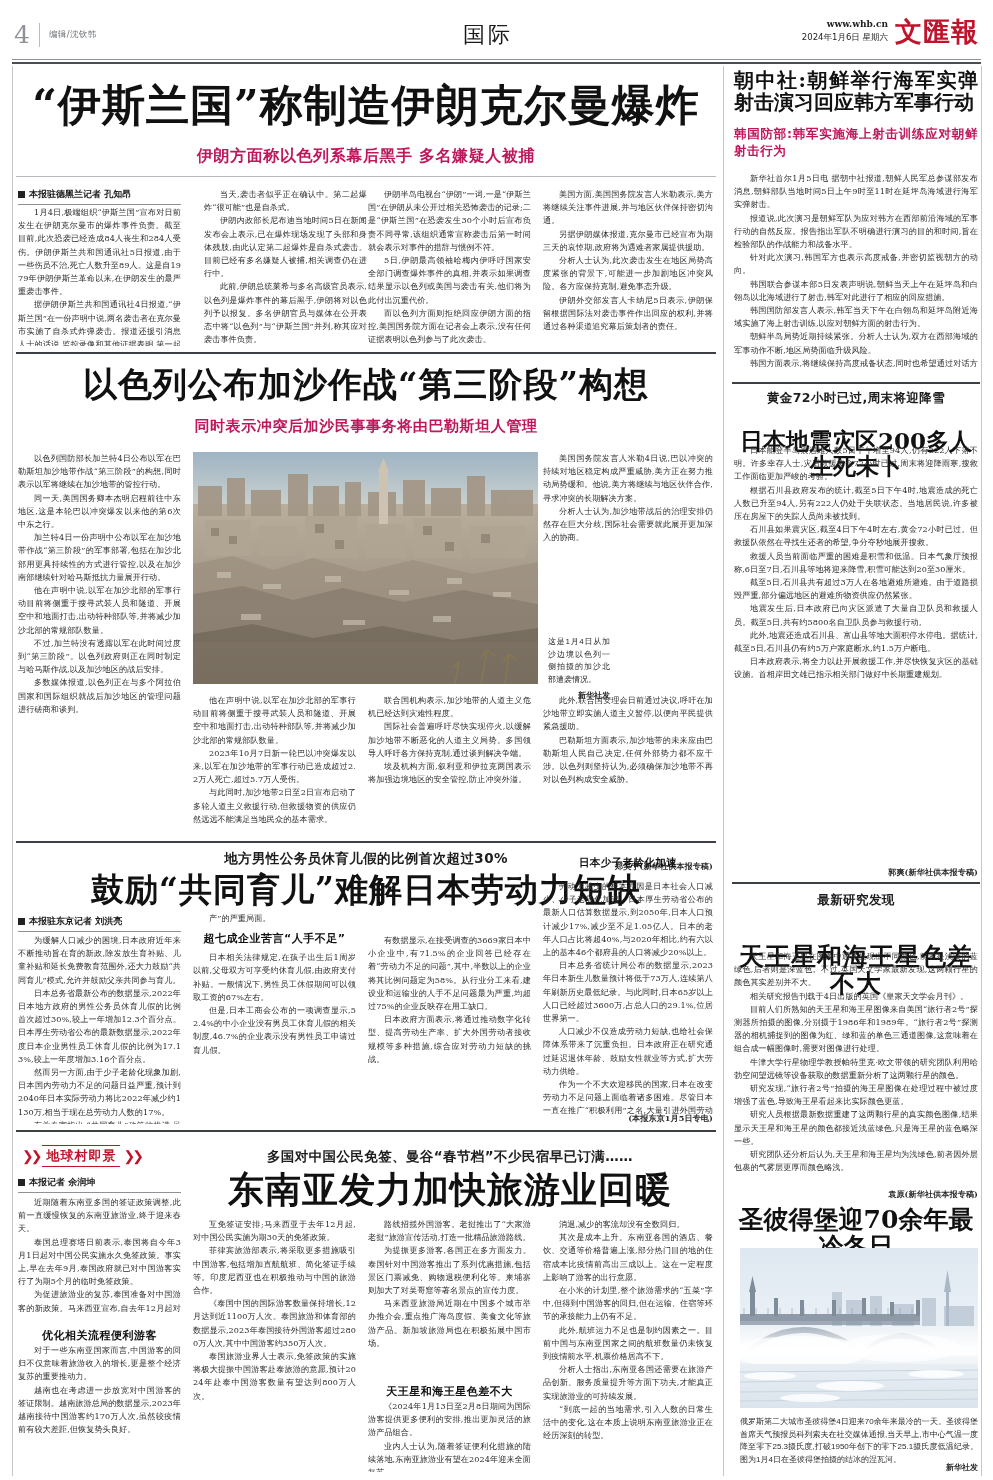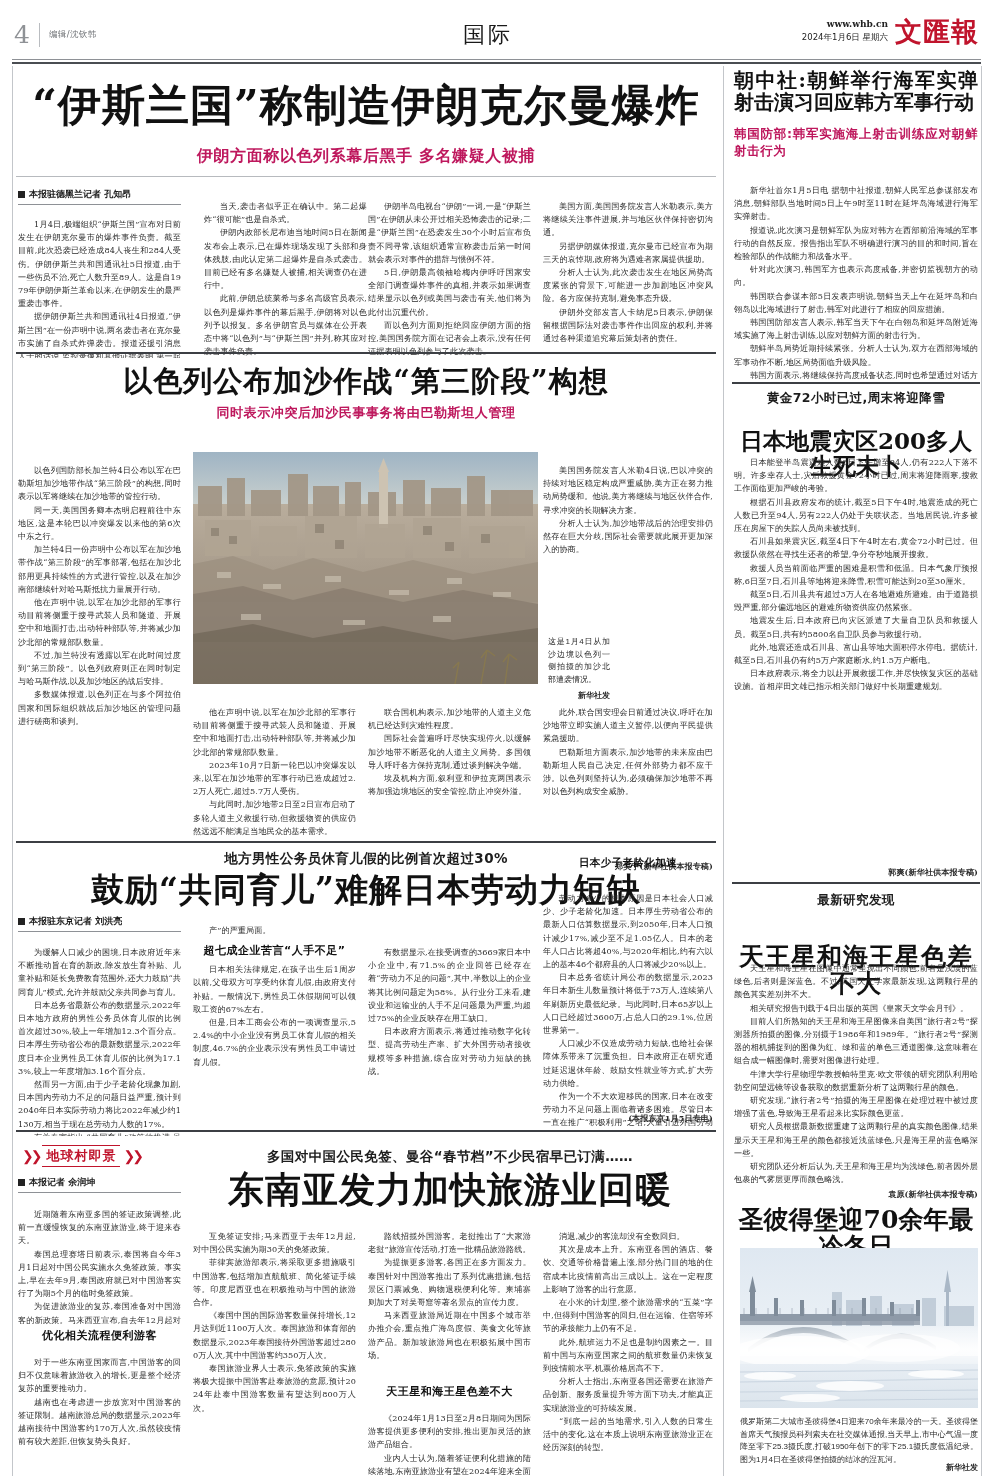--- a/index.html
+++ b/index.html
@@ -42,21 +42,21 @@
     text-align:center;letter-spacing:.6px;}
   .hl-kicker{font-family:"DejaVu Sans","Liberation Sans",sans-serif;font-weight:700;color:#1d1d1d;
     text-align:center;letter-spacing:.4px;}
 
   
   .byline{font-size:9px;font-weight:700;color:#1a1a1a;white-space:nowrap;}
   .byline-bar{display:inline-block;width:7px;height:7px;background:#222;margin-right:4px;vertical-align:-1px;}
   .byline-rule{height:1px;background:#8e9196;margin-top:3px;}
 
   
-  .col{position:absolute;overflow:hidden;margin-top:12px;}
+  .col{position:absolute;overflow:hidden;}
   .bodytext{
     font-family:"DejaVu Serif","Liberation Serif",serif;
     font-size:8.1px;line-height:13.2px;color:#2b2b2b;
     text-align:justify;text-justify:inter-character;
     word-break:break-all;hyphens:none;
     letter-spacing:.1px;
   }
   .bodytext p{margin:0 0 0 0;text-indent:16px;}
   .bodytext p+p{margin-top:0;}
   .credit{text-align:right;font-weight:700;font-size:8.1px;}
@@ -132,22 +132,22 @@
   </div>
   <div class="col bodytext" style="left:543px;top:188px;width:170px;height:158px;">
     <p>美国方面,美国国务院发言人米勒表示,美方将继续关注事件进展,并与地区伙伴保持密切沟通。</p>
     <p>另据伊朗媒体报道,克尔曼市已经宣布为期三天的哀悼期,政府将为遇难者家属提供援助。</p>
     <p>分析人士认为,此次袭击发生在地区局势高度紧张的背景下,可能进一步加剧地区冲突风险。各方应保持克制,避免事态升级。</p>
     <p>伊朗外交部发言人卡纳尼5日表示,伊朗保留根据国际法对袭击事件作出回应的权利,并将通过各种渠道追究幕后策划者的责任。</p>
   </div>
 
   <div class="hrule-dark" style="left:16px;top:352px;width:700px;"></div>
 
-  <div class="hl-main" style="position:absolute;left:16px;top:366px;width:700px;font-size:29px;">以色列公布加沙作战“第三阶段”构想</div>
-  <div class="hl-sub" style="position:absolute;left:16px;top:404px;width:700px;font-size:13px;">同时表示冲突后加沙民事事务将由巴勒斯坦人管理</div>
+  <div class="hl-main" style="position:absolute;left:16px;top:366px;width:700px;font-size:34px;">以色列公布加沙作战“第三阶段”构想</div>
+  <div class="hl-sub" style="position:absolute;left:16px;top:417px;width:700px;font-size:15px;">同时表示冲突后加沙民事事务将由巴勒斯坦人管理</div>
 
   <div class="col bodytext" style="left:18px;top:452px;width:163px;height:385px;">
     <p>以色列国防部长加兰特4日公布以军在巴勒斯坦加沙地带作战“第三阶段”的构想,同时表示以军将继续在加沙地带的管控行动。</p>
     <p>同一天,美国国务卿本杰明启程前往中东地区,这是本轮巴以冲突爆发以来他的第6次中东之行。</p>
     <p>加兰特4日一份声明中公布以军在加沙地带作战“第三阶段”的军事部署,包括在加沙北部用更具持续性的方式进行管控,以及在加沙南部继续针对哈马斯抵抗力量展开行动。</p>
     <p>他在声明中说,以军在加沙北部的军事行动目前将侧重于搜寻武装人员和隧道、开展空中和地面打击,出动特种部队等,并将减少加沙北部的常规部队数量。</p>
     <p>不过,加兰特没有透露以军在此时间过度到“第三阶段”。以色列政府则正在同时制定与哈马斯作战,以及加沙地区的战后安排。</p>
     <p>多数媒体报道,以色列正在与多个阿拉伯国家和国际组织就战后加沙地区的管理问题进行磋商和谈判。</p>
   </div>
 

